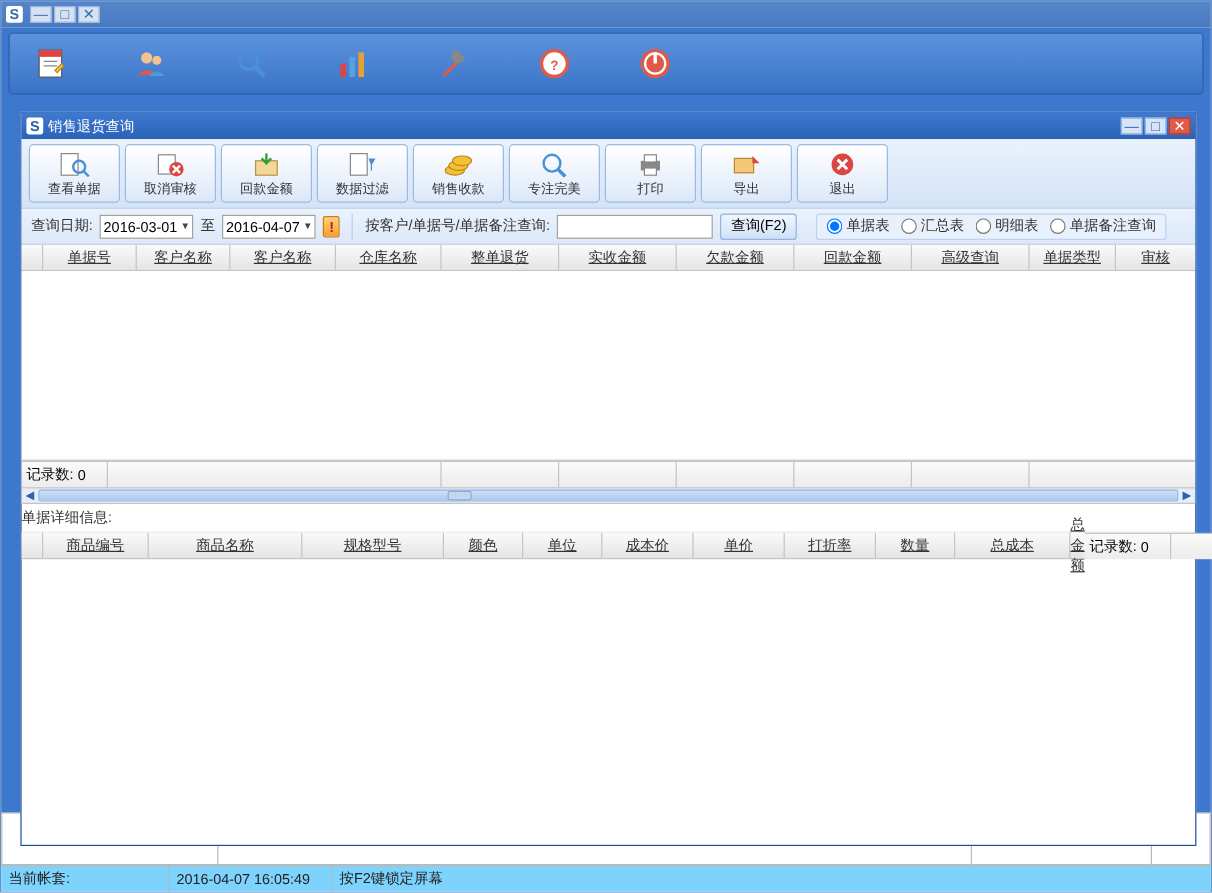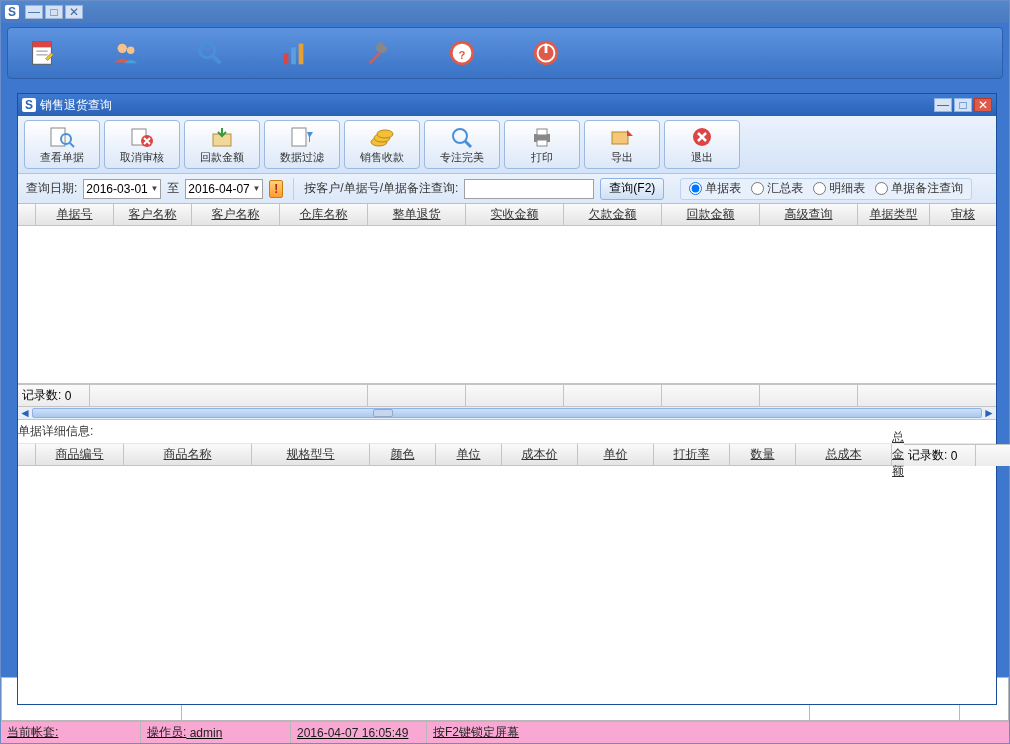--- a/index.html
+++ b/index.html
@@ -51,21 +51,21 @@
 .hsplit .track { position:absolute; left:14px; right:14px; height:10px; background:linear-gradient(#cfe0f8,#a9c8ee); border:1px solid #8fb3e4; border-radius:2px; }
 .hsplit .arrow { width:14px; height:12px; display:flex; align-items:center; justify-content:center; color:#2a62b7; position:absolute; }
 .hsplit .arrow.l { left:0; } .hsplit .arrow.r { right:0; }
 
 .detail-label { height:24px; display:flex; align-items:center; padding:0 0; color:#333; border-bottom:1px solid #e6e6e6; }
 
 .status-area { height:44px; display:flex; }
 .status-area .sc { border:1px solid #b8b8b8; border-right:none; background:#fff; }
 .status-area .sc.last { border-right:1px solid #b8b8b8; }
 
-.bottom-status { height:22px; background:#f9a8d4; border-top:1px solid #b8b8b8; display:flex; align-items:center;text-decoration:underline; }
+.bottom-status { height:22px; background:#7dd3fc; border-top:1px solid #b8b8b8; display:flex; align-items:center; }
 .bottom-status .bc { border-right:1px solid #b8b8b8; height:100%; display:flex; align-items:center; padding:0 6px; color:#222; white-space:nowrap; }
 .bottom-status .bc a { color:#1b4f9e; text-decoration:none; margin:0 3px; }
 .bottom-status .bc .gr { color:#1a7a1a; margin:0 3px; }
 
 input[type=radio]{ margin:0; }
 </style>
 </head>
 <body>
 
 <div class="main-window">
@@ -331,17 +331,16 @@
 
   <div class="status-area">
     <div class="sc" style="width:180px"></div>
     <div class="sc" style="flex:1"></div>
     <div class="sc" style="width:150px"></div>
     <div class="sc last" style="width:50px"></div>
   </div>
 
   <div class="bottom-status">
     <div class="bc" style="width:140px">当前帐套:</div>
-    <div class="bc" style="width:150px"><span>操作员:</span>&nbsp;<span>admin</span></div>
     <div class="bc" style="width:136px">2016-04-07 16:05:49</div>
     <div class="bc" style="width:110px;border-right:none">按F2键锁定屏幕</div>
   </div>
 </div>
 
 </body></html>

